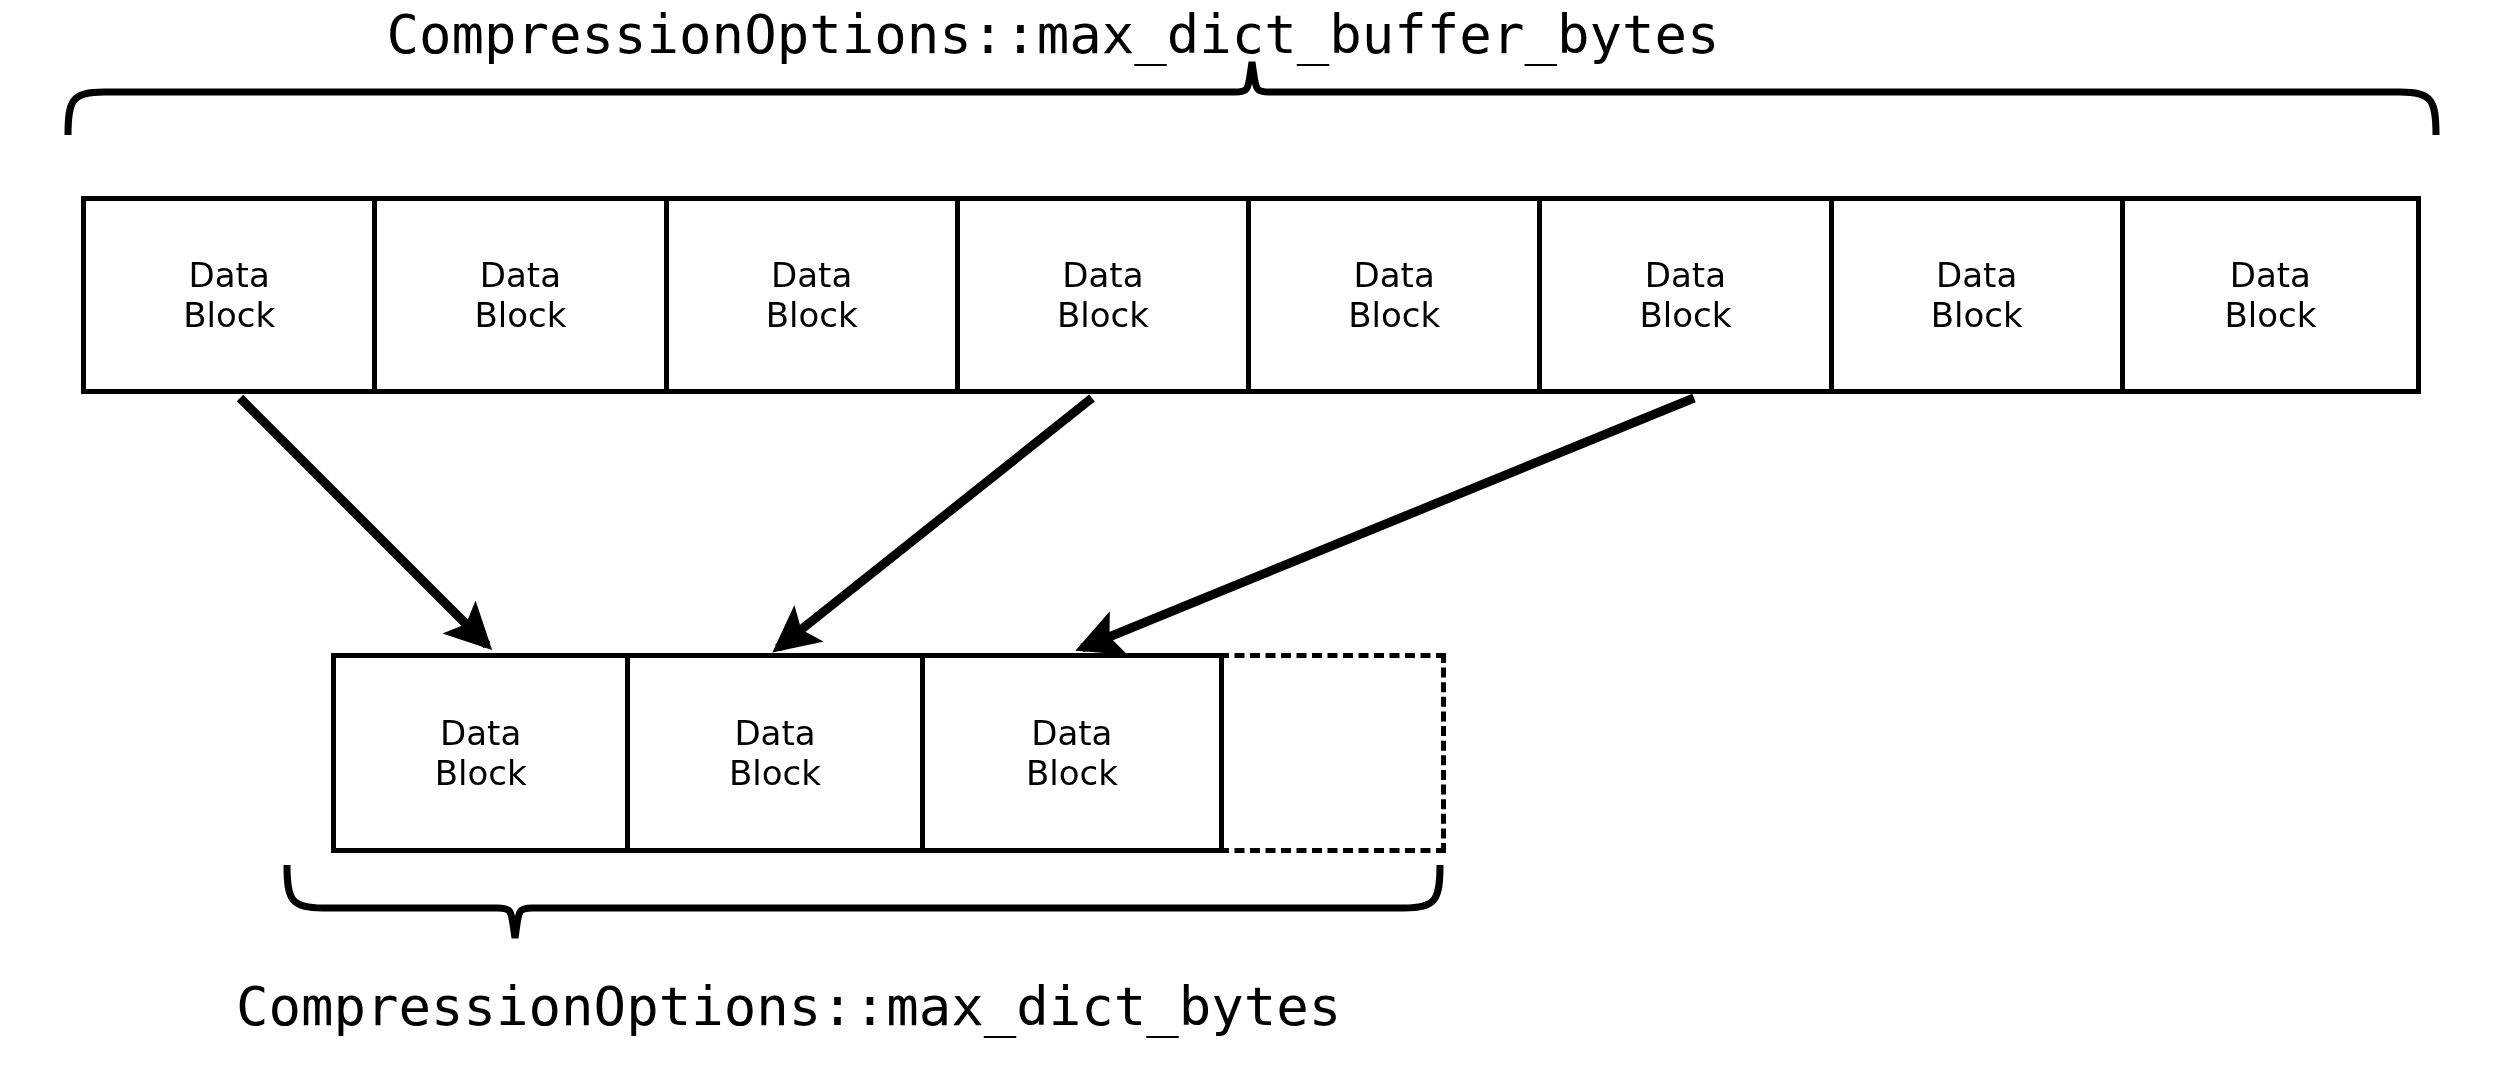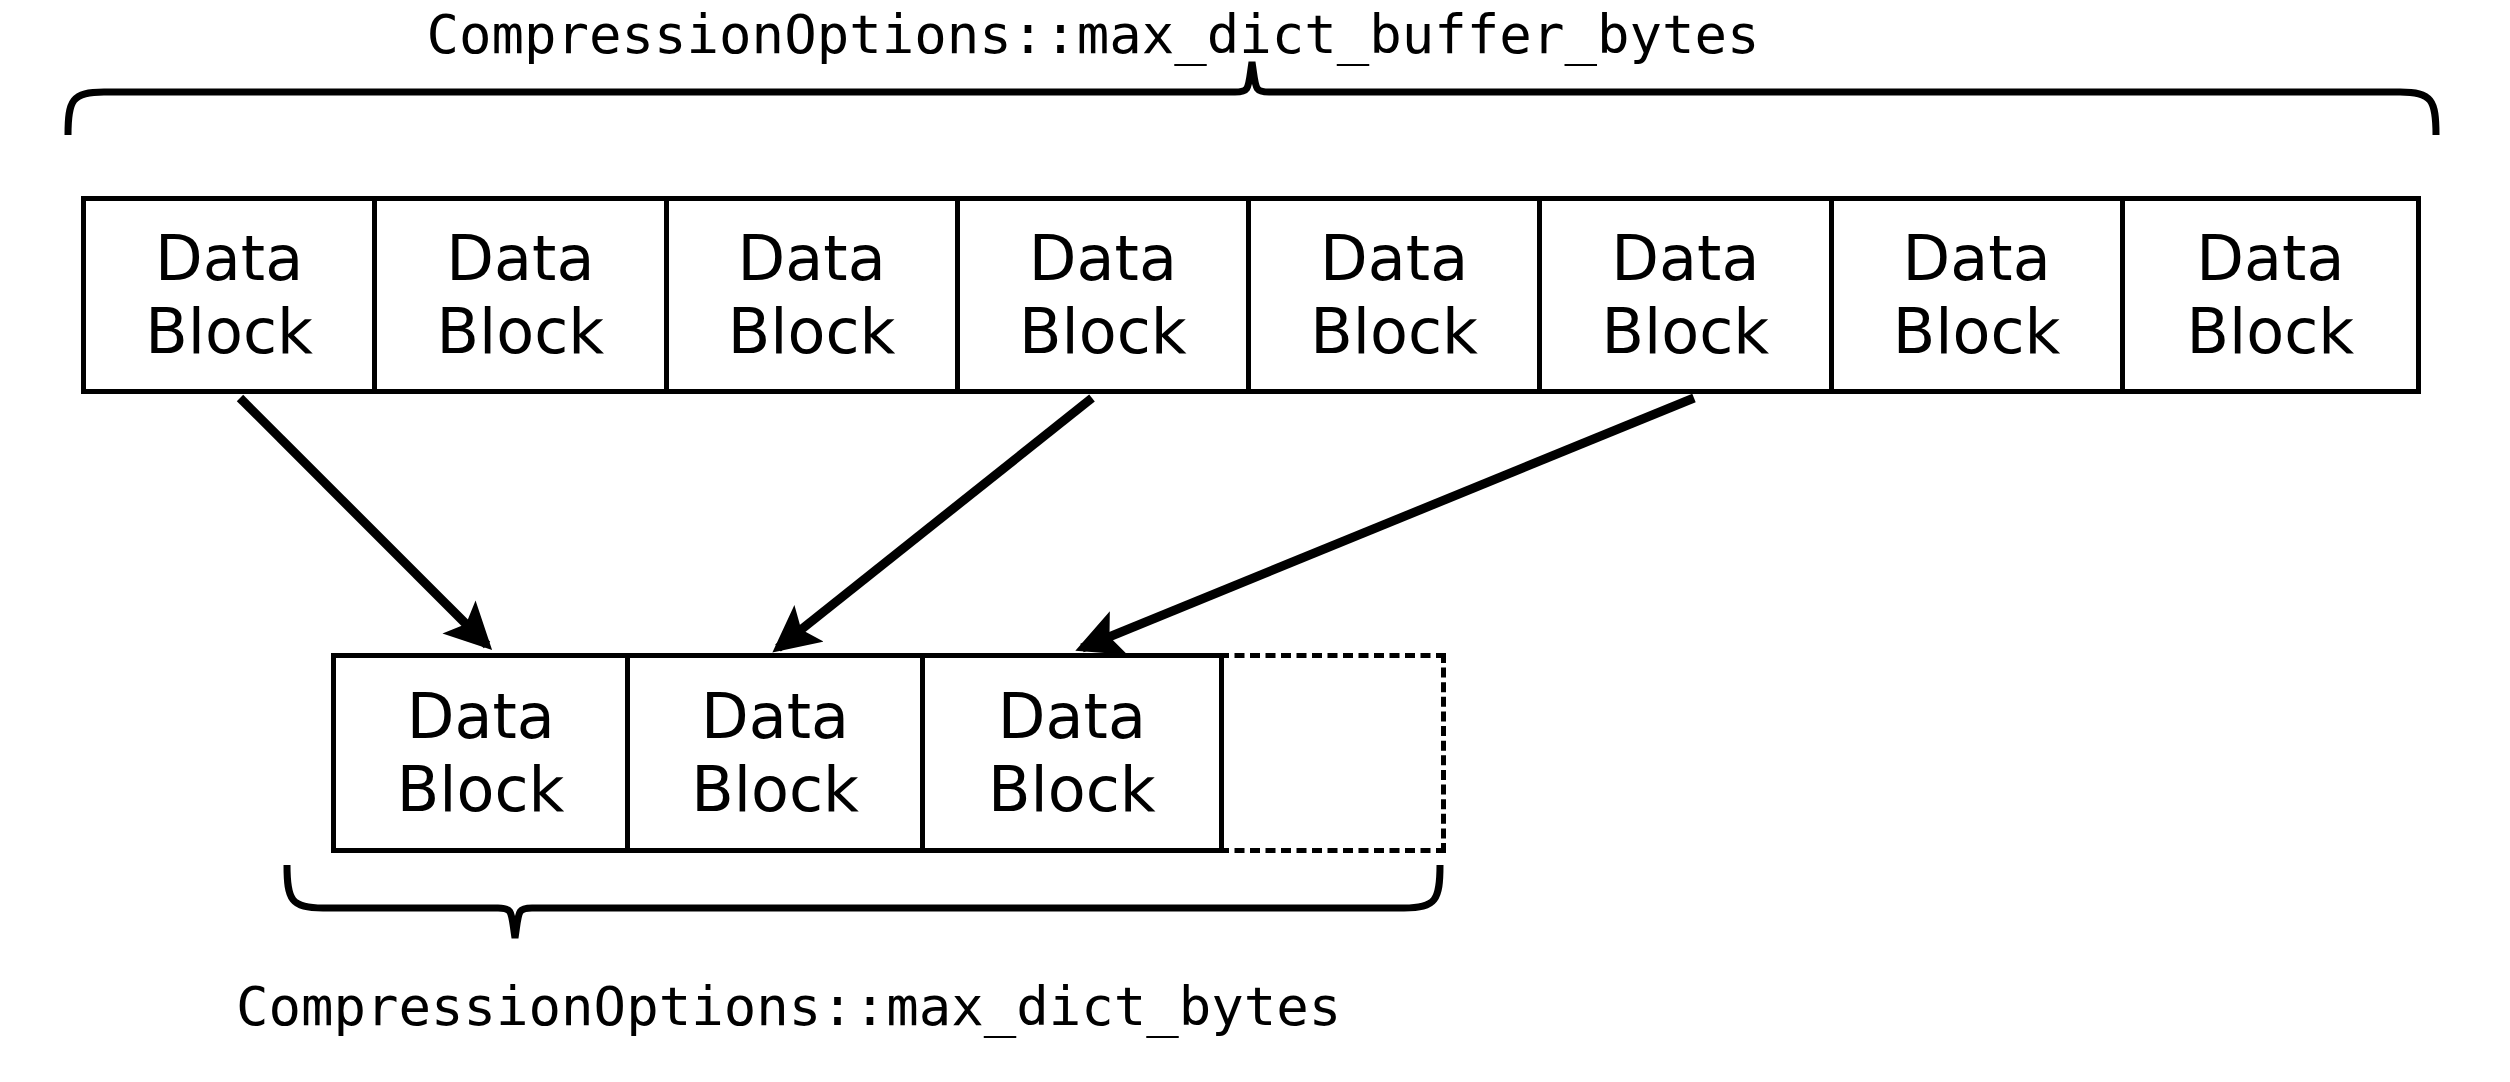--- a/index.html
+++ b/index.html
@@ -27,21 +27,20 @@
     font-size: 54px;
     color: #000000;
     white-space: nowrap;
     letter-spacing: 0px;
   }
   #top-label {
     left: 0;
     top: 3px;
     width: 2106px;
     text-align: center;
-    padding-left: 40px;
   }
   #bottom-label {
     left: 236px;
     top: 975px;
     text-align: left;
   }
   .block-row {
     position: absolute;
     display: flex;
     box-sizing: border-box;
@@ -60,21 +59,21 @@
     width: 893px;
     height: 200px;
   }
   .block-cell {
     box-sizing: border-box;
     display: flex;
     flex-direction: column;
     align-items: center;
     justify-content: center;
     border-right: 5px solid #000000;
-    font-size: 62px;
+    font-size: 34px;
     line-height: 1.18;
     color: #000000;
     background: #ffffff;
   }
   .block-cell:last-child {
     border-right: none;
   }
   #top-row .block-cell { width: 292.5px; height: 100%; }
   #bottom-row .block-cell { width: 297.6px; height: 100%; }
   .block-line { display: block; }

